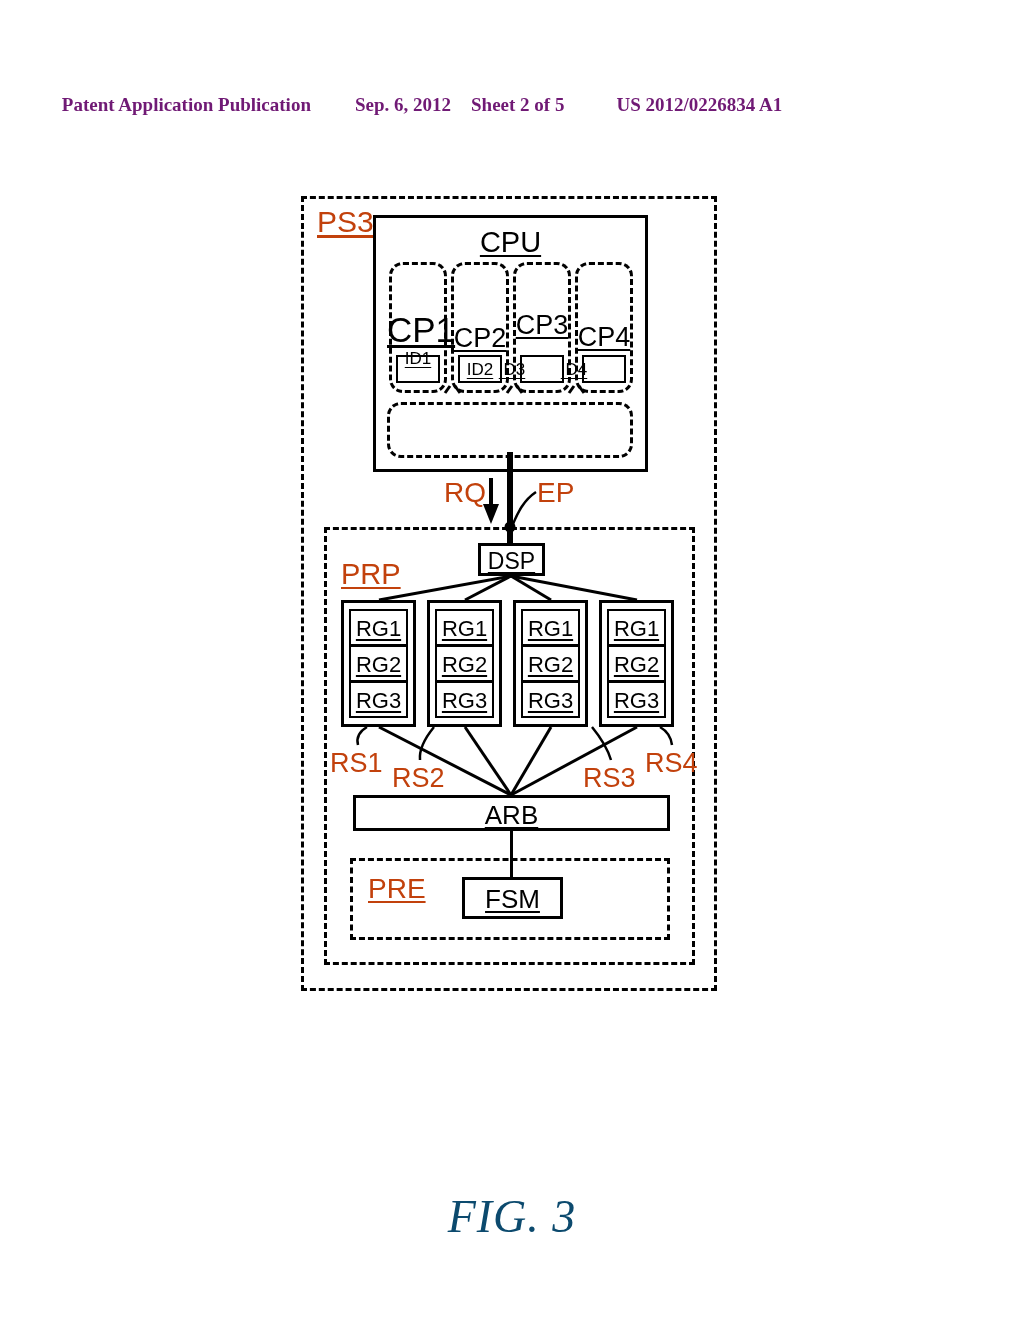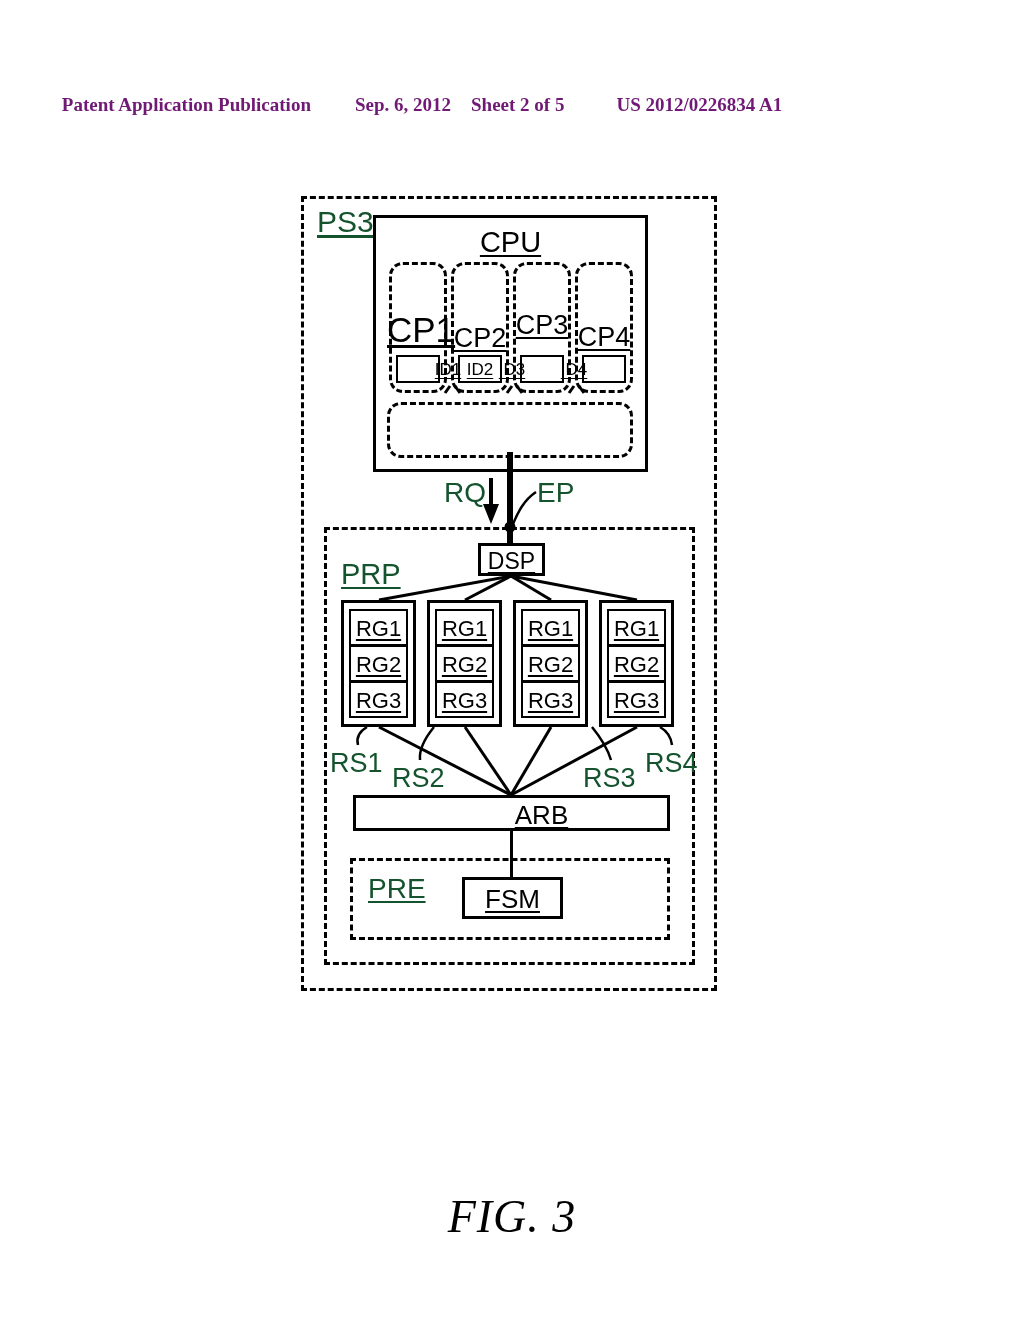--- a/index.html
+++ b/index.html
@@ -40,21 +40,21 @@
   #fig-caption {
     position: absolute;
     left: 0;
     top: 1190px;
     width: 1024px;
     text-align: center;
     font-family: "Liberation Serif", serif;
     font-style: italic;
     font-size: 46px;
     letter-spacing: 1px;
-    color: #000000;
+    color: #0c4a6e;
   }
 
   
   .box-solid {
     position: absolute;
     box-sizing: border-box;
     border: 3px solid #000;
     background: transparent;
   }
   .box-solid-thin {
@@ -73,21 +73,21 @@
     position: absolute;
     box-sizing: border-box;
     border: 3px dashed #000;
     border-radius: 14px;
     background: transparent;
   }
 
   
   .lbl {
     position: absolute;
-    color: #14532d;
+    color: #c2410c;
     white-space: nowrap;
     font-family: "Liberation Sans", sans-serif;
     line-height: 1;
   }
   .lbl-u {
     text-decoration: underline;
     text-underline-offset: 3px;
   }
   .lbl-center {
     position: absolute;
@@ -126,21 +126,21 @@
 
   <div class="box-dashed" style="left:301px; top:196px; width:416px; height:795px;"></div>
   <div class="lbl lbl-u" style="left:317px; top:207px; font-size:30px;">PS3</div>
 
   <div class="box-solid" style="left:373px; top:215px; width:275px; height:257px;"></div>
   <div class="lbl-center lbl-u" style="left:373px; top:228px; width:275px; font-size:29px;">CPU</div>
 
   <div class="box-dashed-round" style="left:389px; top:262px; width:58px; height:131px;"></div>
   <div class="lbl-center lbl-u" style="left:387px; top:312px; width:62px; font-size:35px;">CP1</div>
   <div class="box-solid-thin" style="left:396px; top:355px; width:44px; height:28px;"></div>
-  <div class="lbl-center lbl-u" style="left:396px; top:361px; width:44px; font-size:17px;margin-left:30px;">ID1</div>
+  <div class="lbl-center lbl-u" style="left:396px; top:350px; width:44px; font-size:17px;">ID1</div>
 
   <div class="box-dashed-round" style="left:451px; top:262px; width:58px; height:131px;"></div>
   <div class="lbl-center lbl-u" style="left:449px; top:312px; width:62px; font-size:27px;margin-top:13px;">CP2</div>
   <div class="box-solid-thin" style="left:458px; top:355px; width:44px; height:28px;"></div>
   <div class="lbl-center lbl-u" style="left:458px; top:361px; width:44px; font-size:17px;">ID2</div>
 
   <div class="box-dashed-round" style="left:513px; top:262px; width:58px; height:131px;"></div>
   <div class="lbl-center lbl-u" style="left:511px; top:312px; width:62px; font-size:27px;">CP3</div>
   <div class="box-solid-thin" style="left:520px; top:355px; width:44px; height:28px;"></div>
   <div class="lbl-center lbl-u" style="left:496px; top:361px; width:32px; font-size:17px;">ID3</div>
@@ -199,21 +199,21 @@
   <div class="lbl-center lbl-u" style="left:607px; top:654px; width:59px; font-size:22px;">RG2</div>
   <div class="box-solid-thin" style="left:607px; top:681px; width:59px; height:37px;"></div>
   <div class="lbl-center lbl-u" style="left:607px; top:690px; width:59px; font-size:22px;">RG3</div>
 
   <div class="lbl" style="left:330px; top:750px; font-size:27px;">RS1</div>
   <div class="lbl" style="left:392px; top:765px; font-size:27px;">RS2</div>
   <div class="lbl" style="left:583px; top:765px; font-size:27px;">RS3</div>
   <div class="lbl" style="left:645px; top:750px; font-size:27px;">RS4</div>
 
   <div class="box-solid" style="left:353px; top:795px; width:317px; height:36px;"></div>
-  <div class="lbl-center lbl-u" style="left:353px; top:802px; width:317px; font-size:26px;padding-left:30px;">ARB</div>
+  <div class="lbl-center lbl-u" style="left:353px; top:802px; width:317px; font-size:26px;">ARB</div>
 
   <div class="vline" style="left:510px; top:831px; width:3px; height:46px;"></div>
 
   <div class="box-dashed" style="left:350px; top:858px; width:320px; height:82px;"></div>
   <div class="lbl lbl-u" style="left:368px; top:875px; font-size:28px;">PRE</div>
 
   <div class="box-solid" style="left:462px; top:877px; width:101px; height:42px;"></div>
   <div class="lbl-center lbl-u" style="left:462px; top:886px; width:101px; font-size:26px;">FSM</div>
 
   <svg class="overlay" viewBox="0 0 1024 1320">

